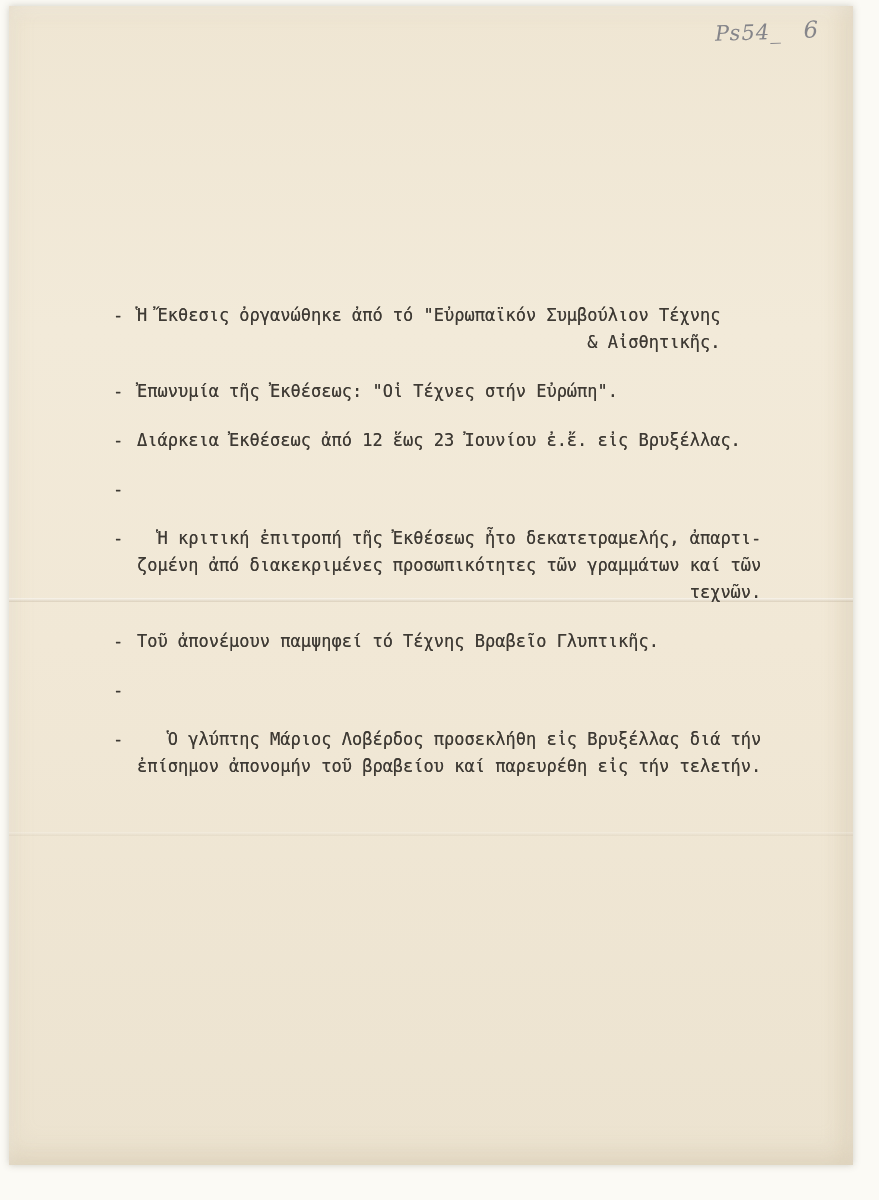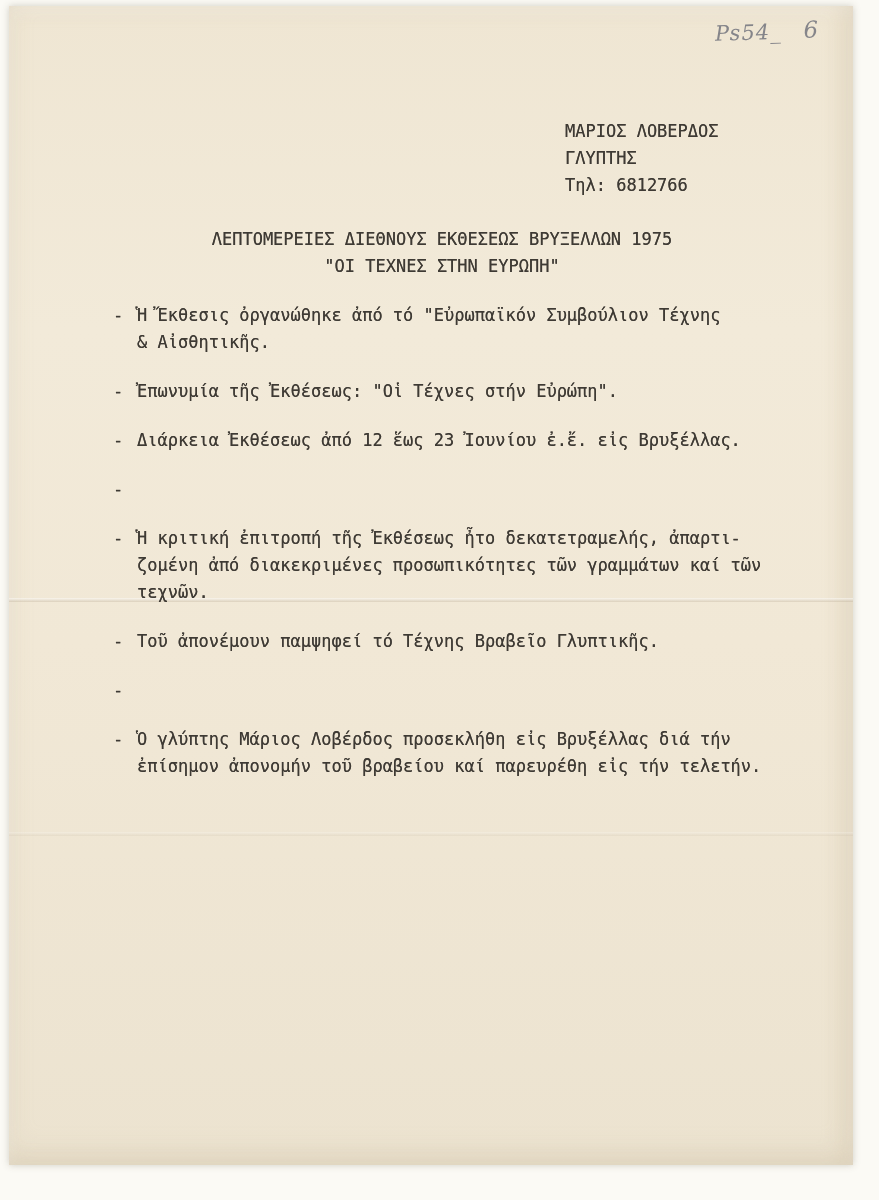--- a/index.html
+++ b/index.html
@@ -30,39 +30,30 @@
     font-size:21px;transform:rotate(-2deg);
     letter-spacing:1px;white-space:nowrap;
   }
   .annotation .num{margin-left:22px;font-size:23px;}
   .typed{color:#3e3a34;font-size:17px;line-height:27px;text-shadow:0 0 .45px rgba(62,58,52,.8);}
   .sender{position:absolute;left:556px;top:112px;white-space:nowrap;}
   .heading{position:absolute;left:22px;right:0;top:220px;text-align:center;white-space:nowrap;}
   .bullets{position:absolute;left:104px;right:66px;top:296px;}
   .bullet{display:flex;align-items:flex-start;margin-bottom:22px;}
   .bullet .dash{flex:0 0 24px;}
-  .bullet .btext{white-space:pre-line;}
+  .bullet .btext{white-space:pre-line;text-align:right;}
 </style>
 </head>
 <body>
 
 <div class="paper">
   <div class="crease c1"></div>
   <div class="crease c2"></div>
 
-  <div class="sender typed">
-    <div>ΜΑΡΙΟΣ ΛΟΒΕΡΔΟΣ</div>
-    <div>ΓΛΥΠΤΗΣ</div>
-    <div>Τηλ: 6812766</div>
-  </div>
 
-  <div class="heading typed">
-    <div>ΛΕΠΤΟΜΕΡΕΙΕΣ ΔΙΕΘΝΟΥΣ ΕΚΘΕΣΕΩΣ ΒΡΥΞΕΛΛΩΝ 1975</div>
-    <div>"ΟΙ ΤΕΧΝΕΣ ΣΤΗΝ ΕΥΡΩΠΗ"</div>
-  </div>
 
   <div class="bullets typed">
     <div class="bullet">
       <span class="dash">-</span>
       <span class="btext">Ἡ Ἔκθεσις ὀργανώθηκε ἀπό τό "Εὐρωπαϊκόν Συμβούλιον Τέχνης
 &amp; Αἰσθητικῆς.</span>
     </div>
     <div class="bullet">
       <span class="dash">-</span>
       <span class="btext">Ἐπωνυμία τῆς Ἐκθέσεως: "Οἱ Τέχνες στήν Εὐρώπη".</span>

